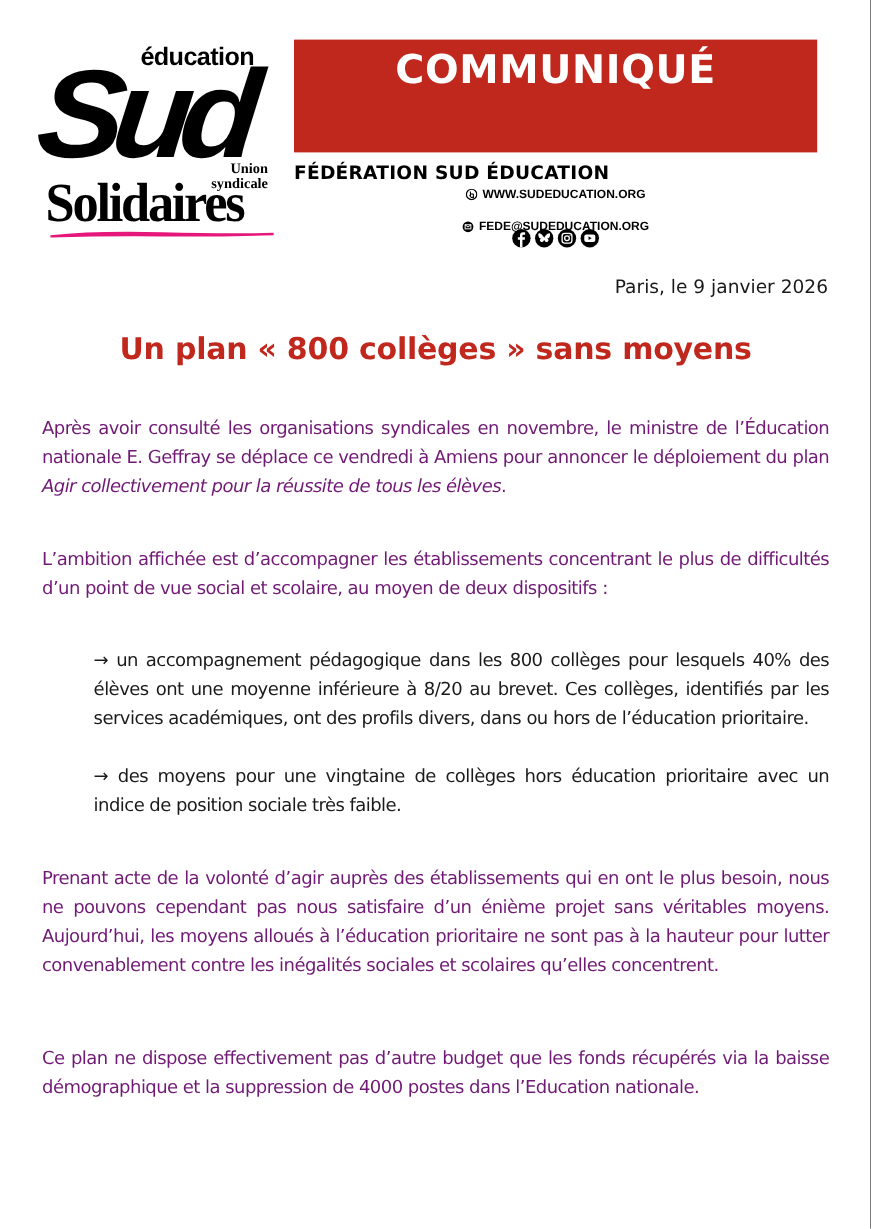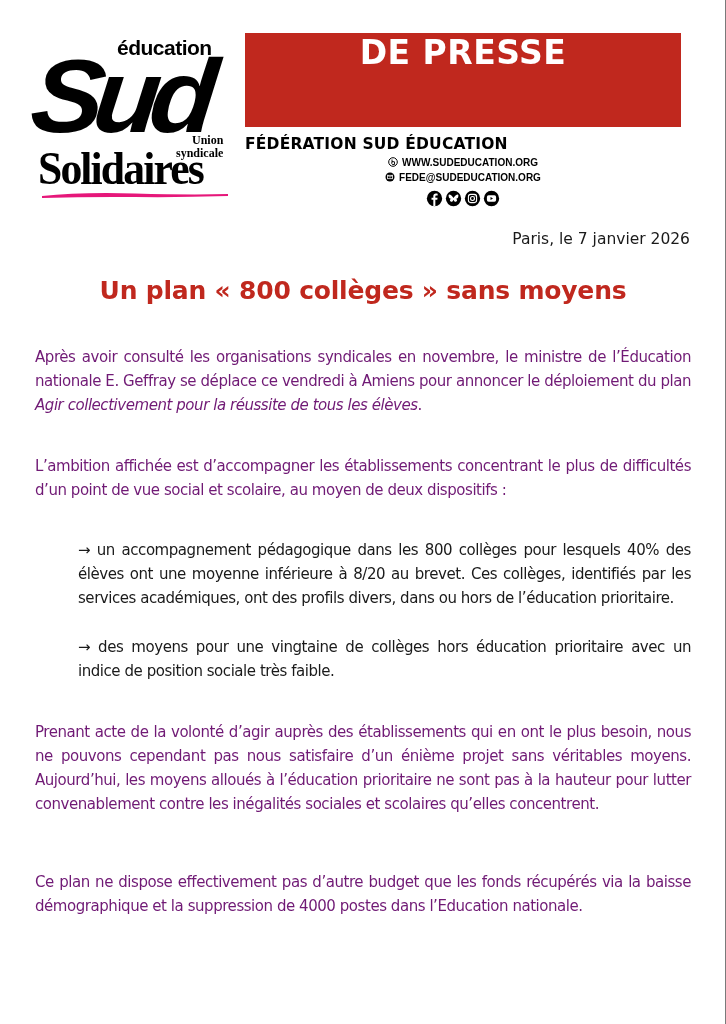--- a/index.html
+++ b/index.html
@@ -134,21 +134,21 @@
       font-family: Liberation Sans, sans-serif;
       font-weight: bold;
       font-size: 10px;
       color: #000;
       display: flex;
       justify-content: center;
       align-items: flex-start;
       gap: 4px;
     }
     .contact.web { top: 157px; }
-    .contact.mail { top: 172px; }
+    .contact.mail { top: 184px; }
     .contact .ic {
       display: inline-block;
       width: 10px;
       height: 10px;
     }
     .socials {
       position: absolute;
       left: 245px;
       top: 190px;
       width: 436px;
@@ -229,21 +229,21 @@
     <div>Union</div>
     <div>syndicale</div>
   </div>
   <div class="solidaires">Solidaires</div>
   <svg class="swoosh" viewBox="0 0 190 8" preserveAspectRatio="none">
     <path d="M2 5 Q 40 1 95 2.5 T 188 3 L 188 5 Q 140 6.5 95 6 T 2 7 Z" fill="#e6177a"></path>
   </svg>
 </div>
 
 <div class="banner">
-  <div class="line2">DE PRESSE</div>
+  <div class="line1">COMMUNIQUÉ</div>
 </div>
 
 <div class="federation">FÉDÉRATION SUD ÉDUCATION</div>
 
 <div class="contact web">
   <svg class="ic" viewBox="0 0 10 10">
     <circle cx="5" cy="5" r="4.3" fill="none" stroke="#000" stroke-width="1"></circle>
     <path d="M4 2.5 L4 6.5 L3.2 5.8 M4 4.5 L6.5 4.8 L6.5 7.5 L4.2 7.5" fill="none" stroke="#000" stroke-width="0.9"></path>
   </svg>
   <span>WWW.SUDEDUCATION.ORG</span>
@@ -272,21 +272,21 @@
     <circle cx="10" cy="10" r="2.3" fill="none" stroke="#fff" stroke-width="1.3"></circle>
     <circle cx="12.9" cy="7.1" r="0.6" fill="#fff"></circle>
   </svg>
   <svg class="s-ic" viewBox="0 0 20 20">
     <circle cx="10" cy="10" r="9" fill="#000"></circle>
     <rect x="4.6" y="6.3" width="10.8" height="7.4" rx="2" fill="#fff"></rect>
     <path d="M8.8 8.2 L8.8 11.8 L11.8 10 Z" fill="#000"></path>
   </svg>
 </div>
 
-<div class="date">Paris, le 7 janvier 2026</div>
+<div class="date">Paris, le 9 janvier 2026</div>
 
 <h1 class="title" style="margin:0;">Un plan « 800 collèges » sans moyens</h1>
 
 <p class="para p1" style="margin:0;">
   <span>Après avoir consulté les organisations syndicales en novembre, le ministre de l’Éducation nationale E. Geffray se déplace ce vendredi à Amiens pour annoncer le déploiement du plan </span><em>Agir collectivement pour la réussite de tous les élèves</em><span>.</span>
 </p>
 
 <p class="para p2" style="margin:0;">L’ambition affichée est d’accompagner les établissements concentrant le plus de difficultés d’un point de vue social et scolaire, au moyen de deux dispositifs :</p>
 
 <p class="bullet b1" style="margin:0;">→ un accompagnement pédagogique dans les 800 collèges pour lesquels 40% des élèves ont une moyenne inférieure à 8/20 au brevet. Ces collèges, identifiés par les services académiques, ont des profils divers, dans ou hors de l’éducation prioritaire.</p>

